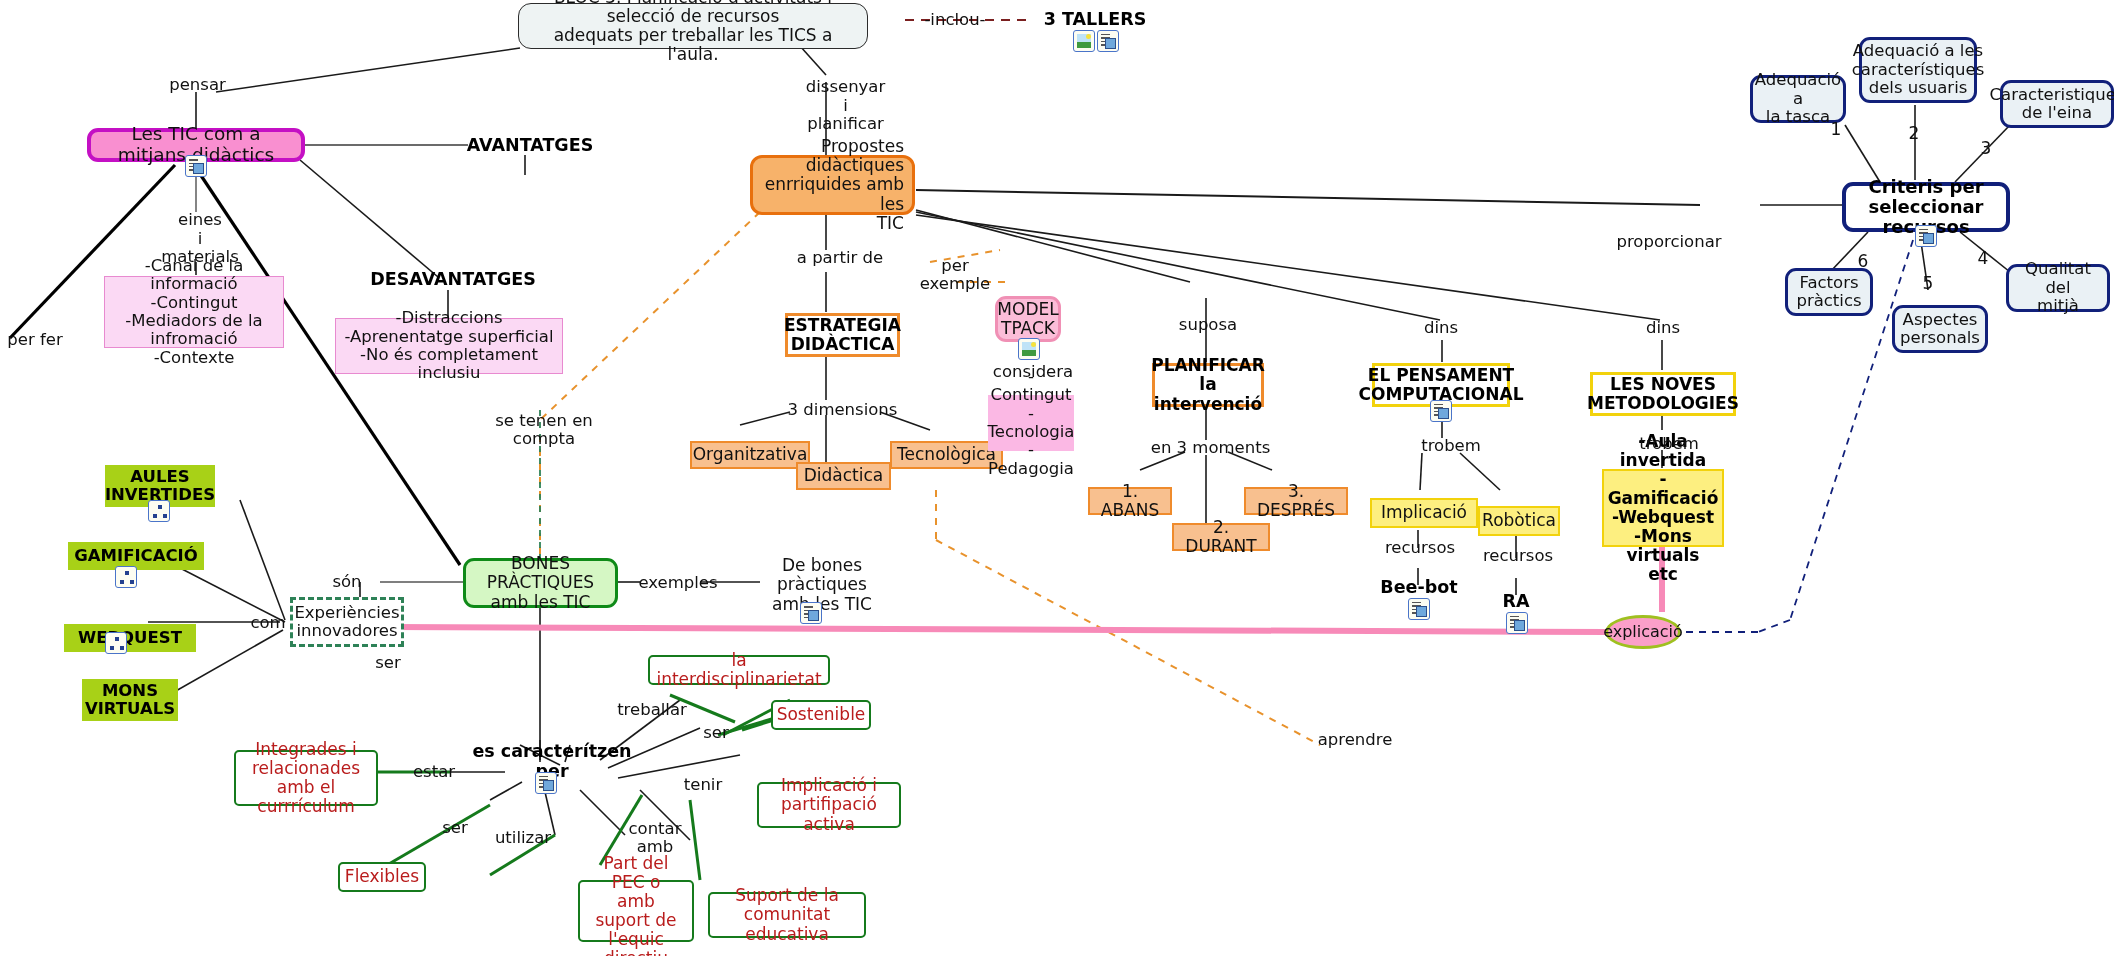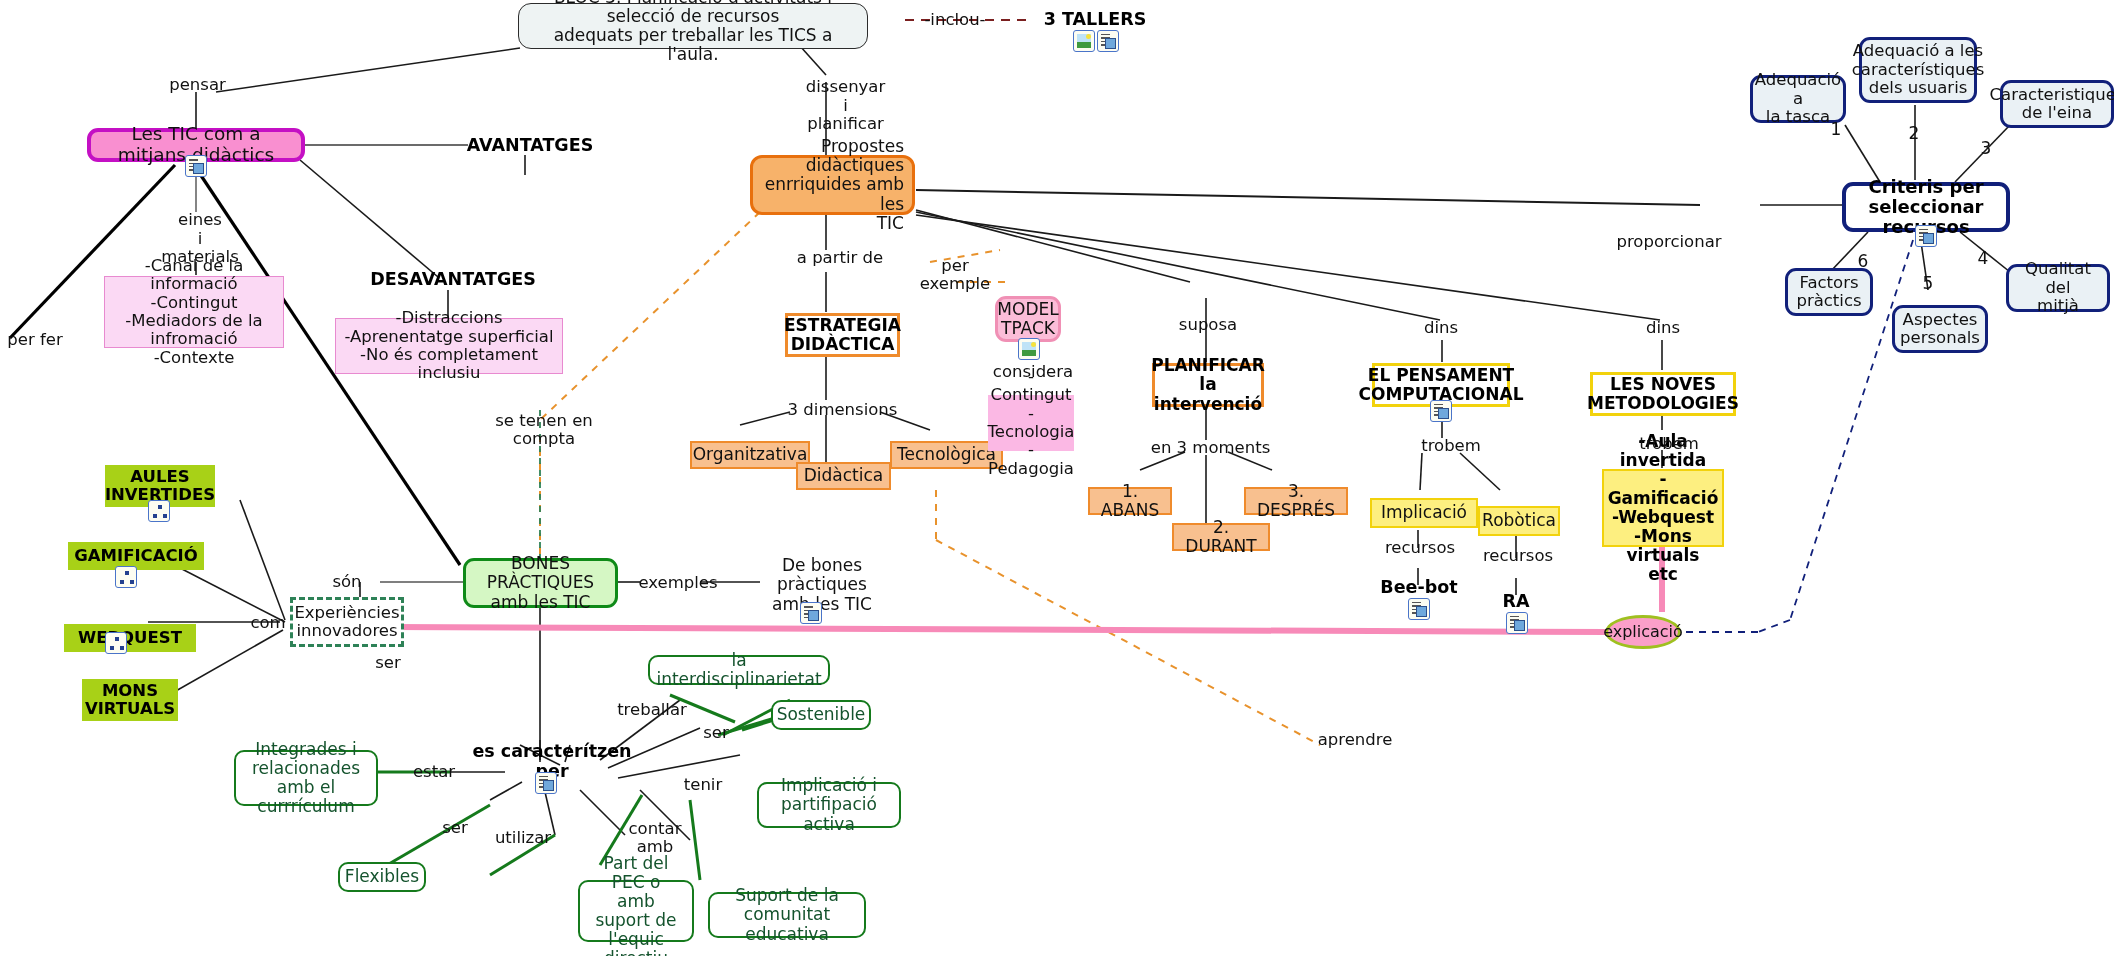--- a/index.html
+++ b/index.html
@@ -126,23 +126,23 @@
     background: #d5f7c4;
     border: 3px solid #0f8a18;
     border-radius: 11px;
     font-size: 17px;
     color: #111;
     padding: 3px 8px;
   }
   .n-green-outline {
     background: #ffffff;
     border: 2.2px solid #157a1c;
-    border-radius: 10px;
-    font-size: 17px;
-    color: #14532d;
+    border-radius: 5px;
+    font-size: 17px;
+    color: #b91c1c;
     padding: 3px 8px;
   }
   .n-green-dashed {
     background: #ffffff;
     border: 3.5px dashed #2e8257;
     font-size: 16.5px;
     color: #111;
     padding: 3px 8px;
   }
   .n-navy {

